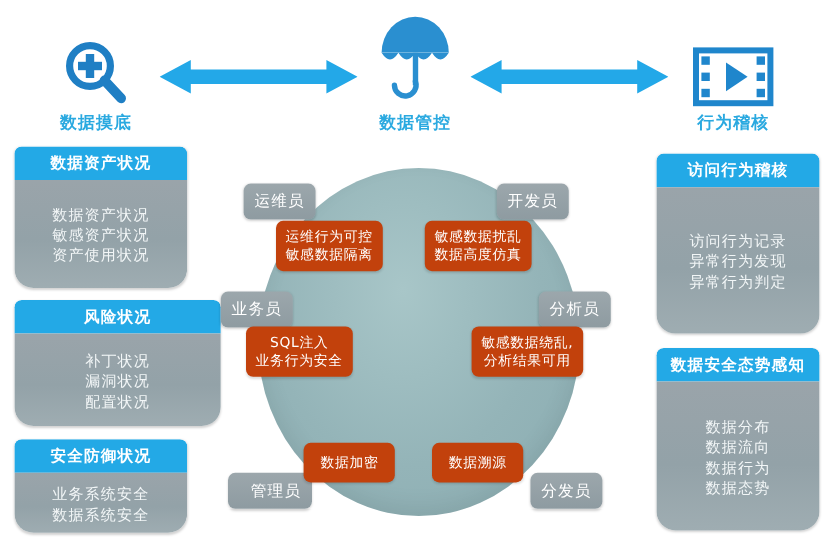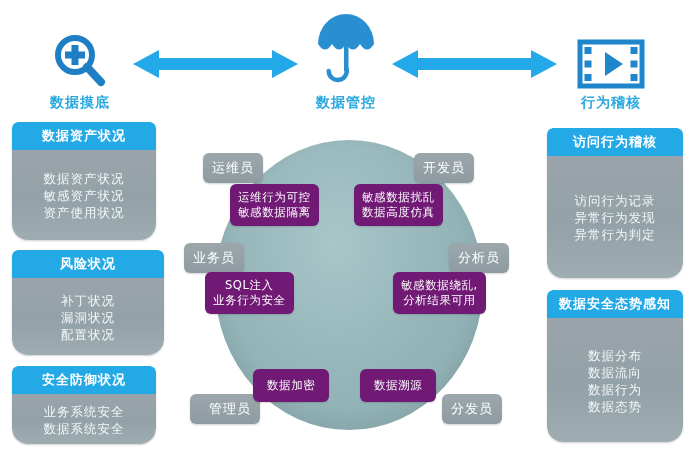--- a/index.html
+++ b/index.html
@@ -105,21 +105,21 @@
     border-radius: 6px;
     padding: 6px 9px;
     white-space: nowrap;
     box-shadow: 0 1px 2px rgba(0,0,0,0.18);
     text-align: center;
   }
 
   
   .cap {
     position: absolute;
-    background: #701a75;
+    background: #c2410c;
     color: #ffffff;
     font-size: 11.5px;
     line-height: 15px;
     text-align: center;
     letter-spacing: 0.6px;
     border-radius: 6px;
     padding: 6px 8px;
     white-space: nowrap;
     box-shadow: 0 1px 2px rgba(0,0,0,0.14);
   }
@@ -187,21 +187,21 @@
 
   <div class="card" style="left:12px; top:122px; width:144px; height:118px;">
     <div class="card-head">数据资产状况</div>
     <div class="card-body" style="height:91px;">
       <div class="line">数据资产状况</div>
       <div class="line">敏感资产状况</div>
       <div class="line">资产使用状况</div>
     </div>
   </div>
 
-  <div class="card" style="left:12px; top:250px; width:152px; height:105px;">
+  <div class="card" style="left:12px; top:250px; width:172px; height:105px;">
     <div class="card-head">风险状况</div>
     <div class="card-body" style="height:78px;">
       <div class="line">补丁状况</div>
       <div class="line">漏洞状况</div>
       <div class="line">配置状况</div>
     </div>
   </div>
 
   <div class="card" style="left:12px; top:366px; width:144px; height:78px;">
     <div class="card-head">安全防御状况</div>

